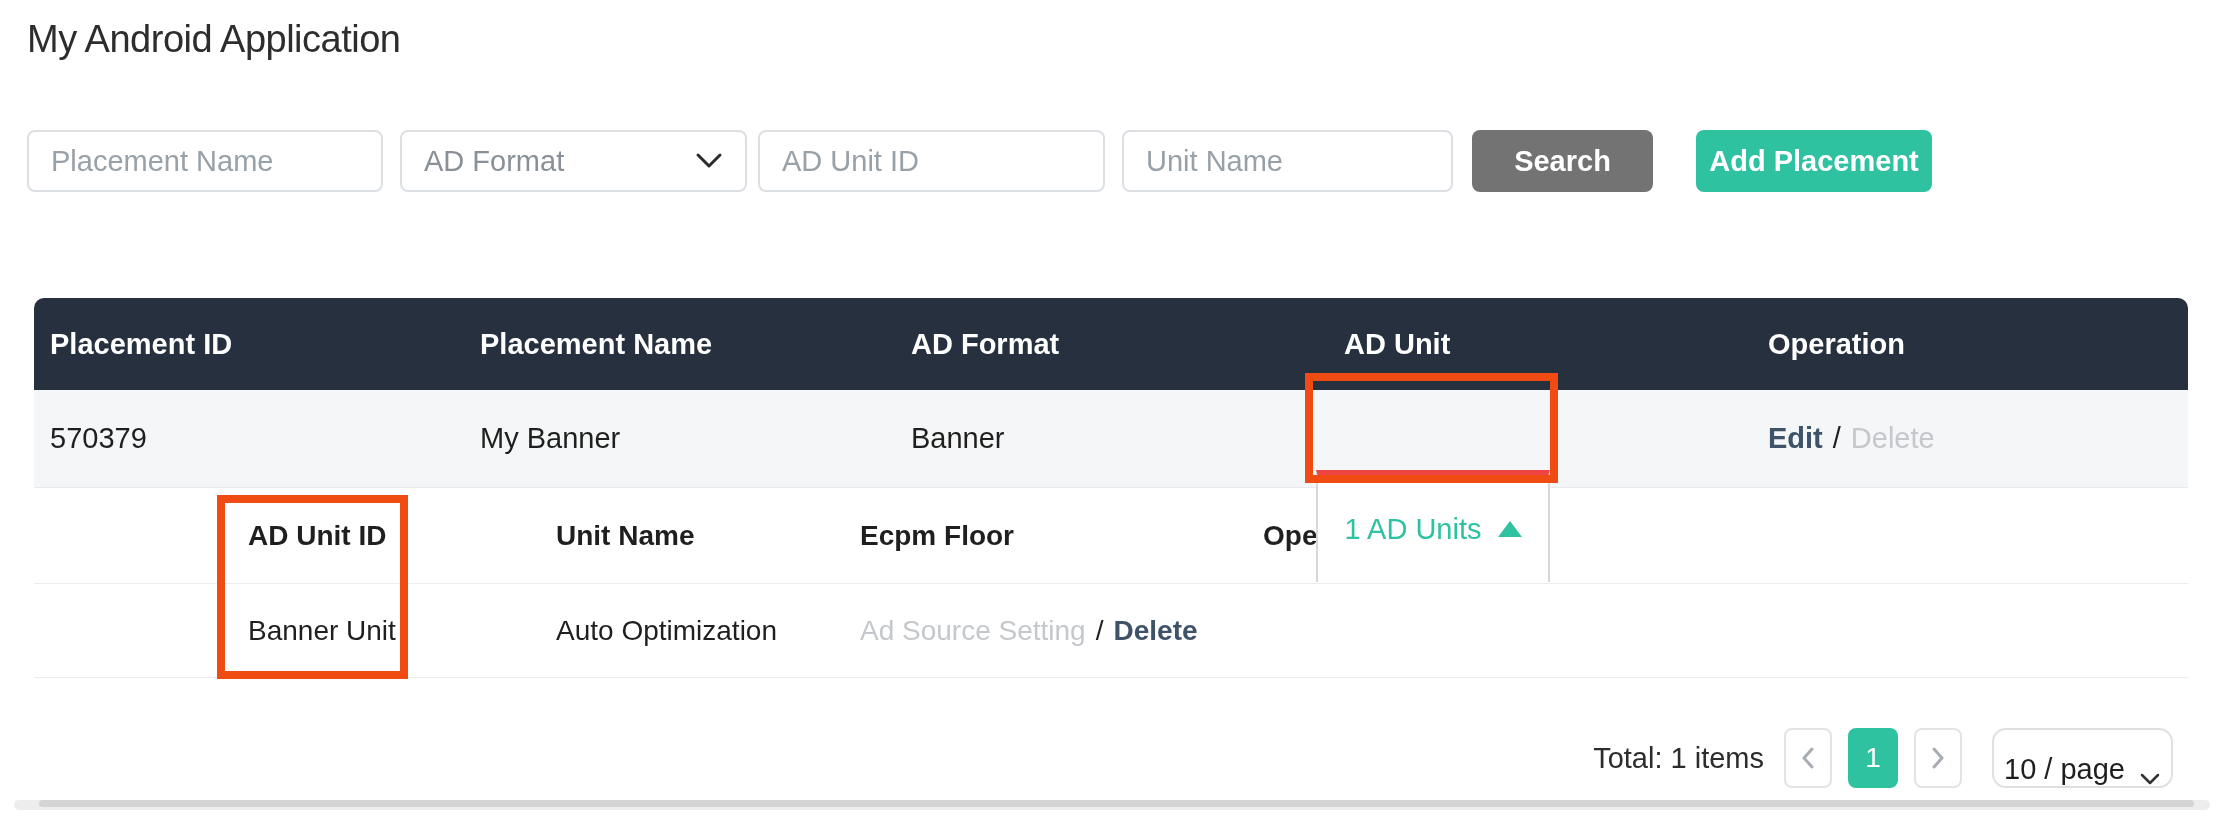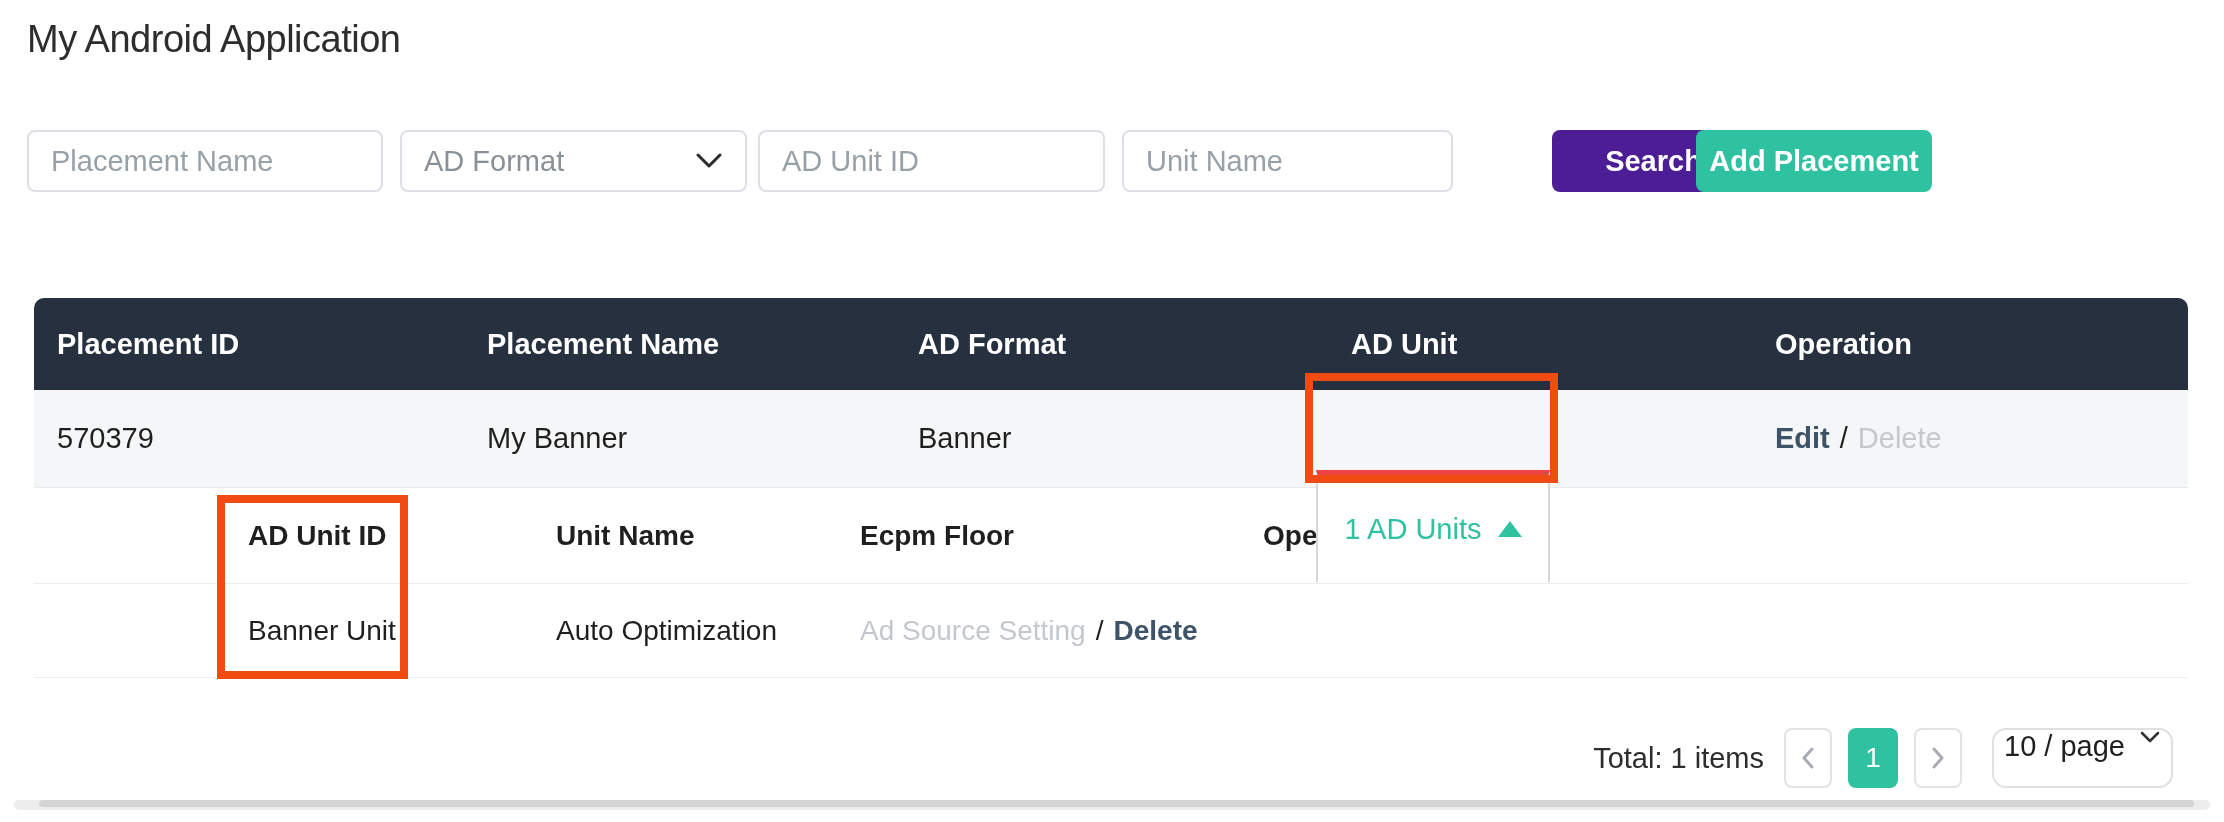--- a/index.html
+++ b/index.html
@@ -25,27 +25,27 @@
     position:absolute;top:130px;height:62px;box-sizing:border-box;
     border:2px solid #dcdfe3;border-radius:8px;background:#fff;
     display:flex;align-items:center;justify-content:space-between;
     padding:0 22px;font-size:29px;color:#8a9097;cursor:pointer;
   }
   .btn{
     position:absolute;top:130px;height:62px;border:none;border-radius:8px;
     font-family:inherit;font-size:29px;font-weight:700;color:#fff;cursor:pointer;
     display:flex;align-items:center;justify-content:center;
   }
-  .btn-search{left:1552px;width:203px;background:#4c1d95;}
+  .btn-search{left:1472px;width:181px;background:#737373;}
   .btn-add{left:1687px;width:236px;background:#2ec2a1;margin-left:9px;}
   
   .table{position:absolute;left:34px;top:298px;width:2154px;}
   .grid-main{
     display:grid;grid-template-columns:430px 431px 433px 424px 1fr;
-    align-items:center;padding-left:23px;box-sizing:border-box;
+    align-items:center;padding-left:16px;box-sizing:border-box;
   }
   .thead{height:92px;background:#27303e;border-radius:10px 10px 0 0;
     color:#fff;font-weight:700;font-size:29px;}
   .trow{height:97px;background:#f5f6f7;font-size:29px;color:#1f1f1f;position:relative;}
   .expanded{background:#fff;border-top:1px solid #e9e9e9;}
   .grid-sub{
     display:grid;grid-template-columns:214px 308px 304px 403px 1fr;
     align-items:center;box-sizing:border-box;
   }
   .subhead{height:96px;font-weight:700;font-size:28px;border-bottom:1px solid #ededed;}
@@ -72,21 +72,21 @@
   .pg-btn{
     width:48px;height:60px;box-sizing:border-box;border:2px solid #e3e3e3;border-radius:8px;
     background:#fff;display:flex;align-items:center;justify-content:center;margin-right:16px;cursor:pointer;
   }
   .pg-active{
     width:50px;height:60px;border-radius:8px;background:#2ec2a1;color:#fff;font-size:28px;
     display:flex;align-items:center;justify-content:center;margin-right:16px;cursor:pointer;
   }
   .pg-select{
     width:181px;height:60px;box-sizing:border-box;border:2px solid #e0e0e0;border-radius:14px;
-    background:#fff;display:flex;align-items:flex-start;justify-content:center;gap:14px;
+    background:#fff;display:flex;align-items:flex-end;justify-content:center;gap:14px;
     font-size:29px;color:#1f1f1f;margin-left:14px;cursor:pointer;
   }
   
   .hscroll-track{position:absolute;left:14px;top:800px;width:2196px;height:10px;background:#ededed;border-radius:5px;}
   .hscroll-thumb{position:absolute;left:25px;top:0;width:2155px;height:7px;background:#d4d4d4;border-radius:4px;}
 </style>
 </head>
 <body>
 
 <div class="page-title">My Android Application</div>

